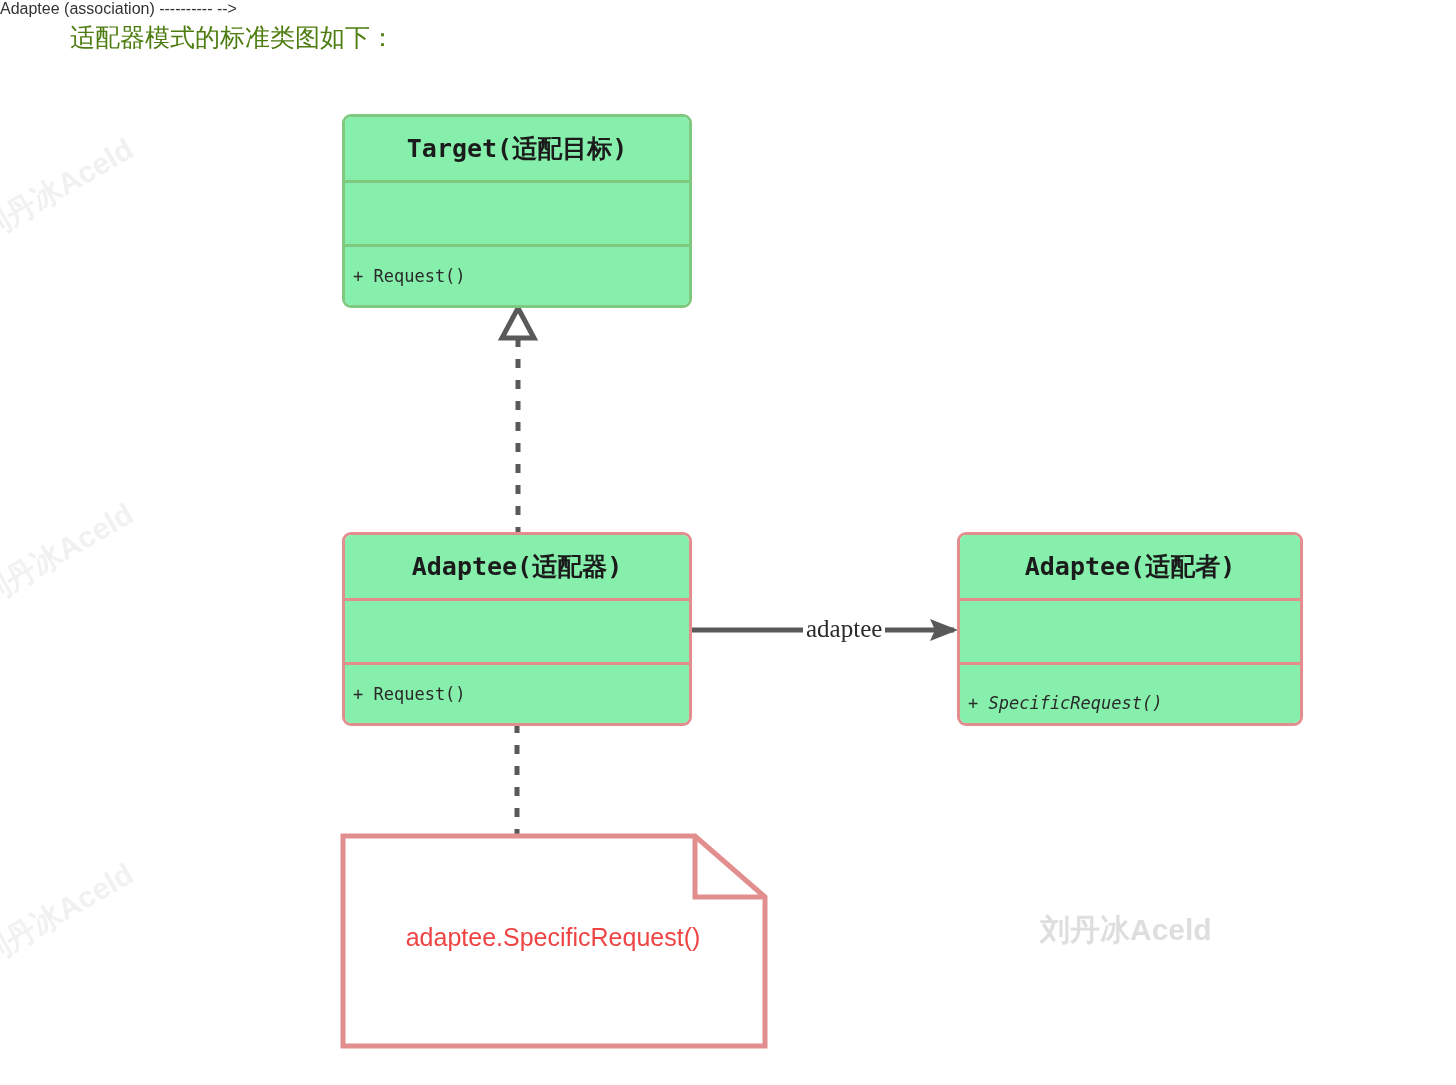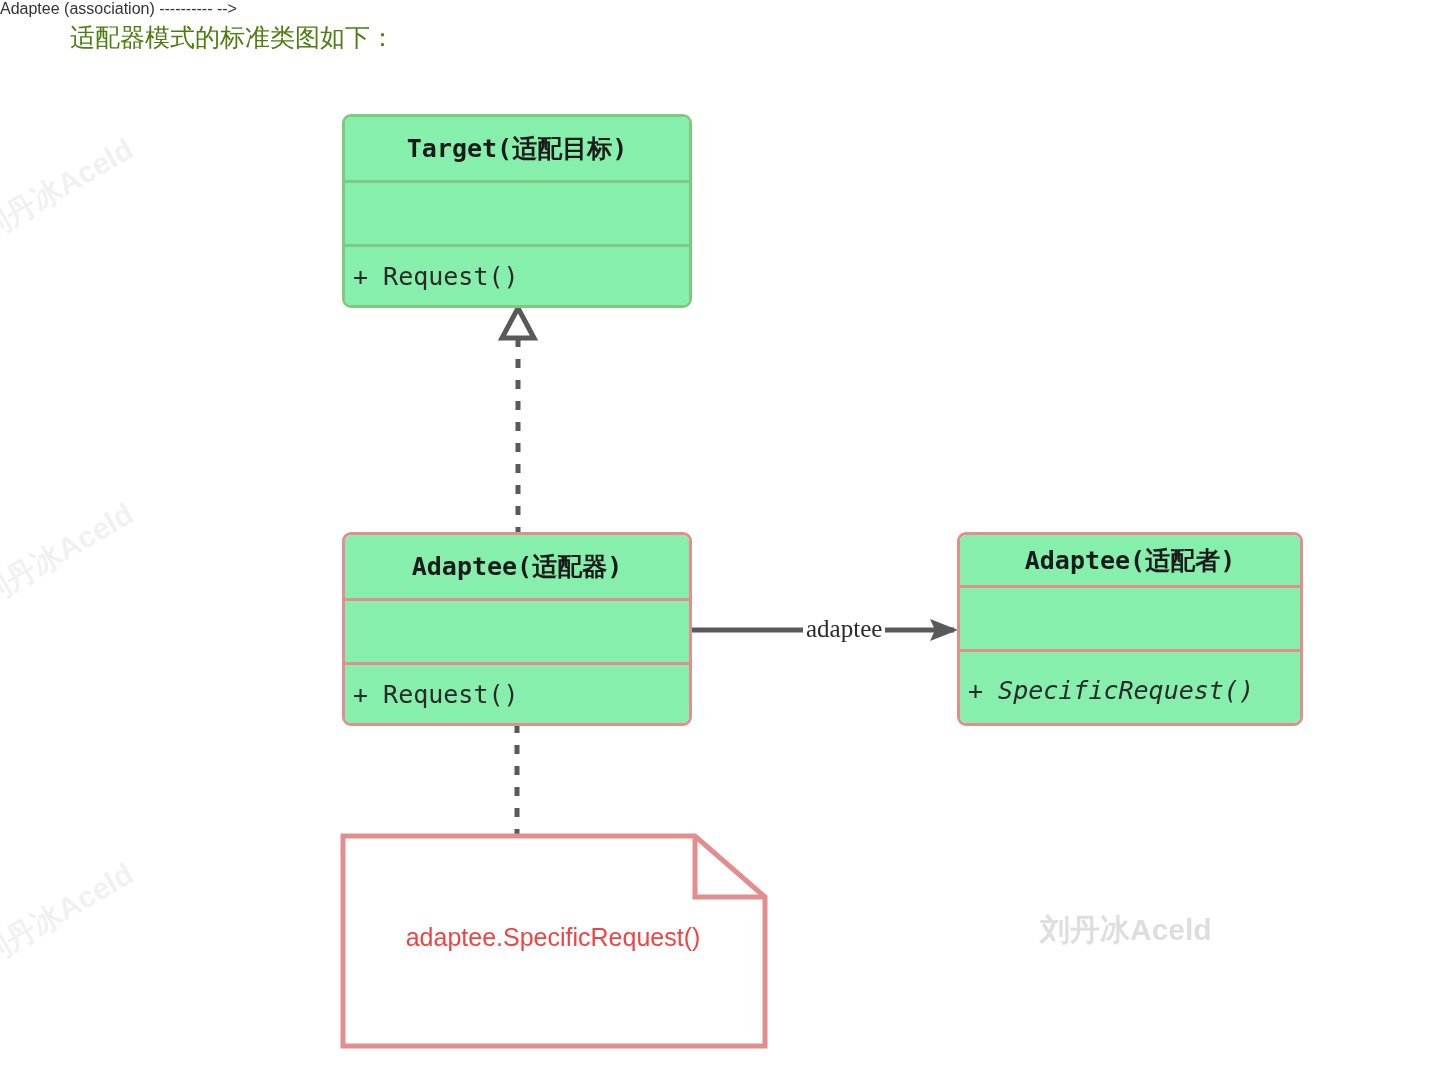--- a/index.html
+++ b/index.html
@@ -67,21 +67,21 @@
   }
   .uml-row.attrs {
     border-top-style: solid;
     border-top-width: 3px;
   }
   .uml-row.ops {
     border-top-style: solid;
     border-top-width: 3px;
     padding-left: 8px;
     font-family: "DejaVu Sans Mono", "Liberation Mono", monospace;
-    font-size: 25px;
+    font-size: 17px;
     color: #2a2a2a;
   }
   .uml-class.green .uml-row.attrs,
   .uml-class.green .uml-row.ops { border-top-color: #7fc87f; }
   .uml-class.salmon .uml-row.attrs,
   .uml-class.salmon .uml-row.ops { border-top-color: #e28e8e; }
 
   
   .uml-note {
     position: absolute;
@@ -176,21 +176,21 @@
 
   
   <div class="uml-class salmon" style="left:342px; top:532px; width:350px; height:194px;">
     <div class="uml-row title" style="height:63px;">Adaptee(适配器)</div>
     <div class="uml-row attrs" style="height:64px;"></div>
     <div class="uml-row ops" style="height:61px;">+ Request()</div>
   </div>
 
   
   <div class="uml-class salmon" style="left:957px; top:532px; width:346px; height:194px;">
-    <div class="uml-row title" style="height:50px;">Adaptee(适配者)</div>
+    <div class="uml-row title" style="height:63px;">Adaptee(适配者)</div>
     <div class="uml-row attrs" style="height:64px;"></div>
     <div class="uml-row ops" style="height:79px;font-style:italic;">+ SpecificRequest()</div>
   </div>
 
   
   <div class="uml-note" style="left:338px; top:831px; width:430px; height:220px;">
     <svg width="430" height="220" viewBox="0 0 430 220">
       <path d="M 5 5 L 357 5 L 427 66 L 427 215 L 5 215 Z" fill="#ffffff" stroke="#e28e8e" stroke-width="5" stroke-linejoin="miter"></path>
       <path d="M 357 5 L 357 66 L 427 66" fill="none" stroke="#e28e8e" stroke-width="5" stroke-linejoin="miter"></path>
     </svg>

